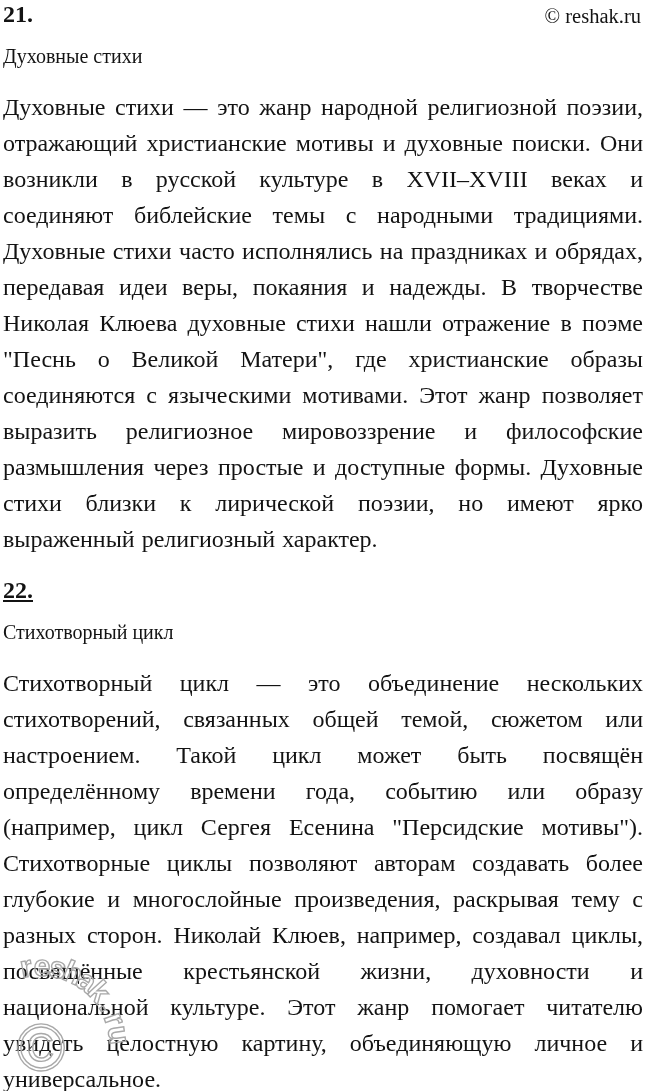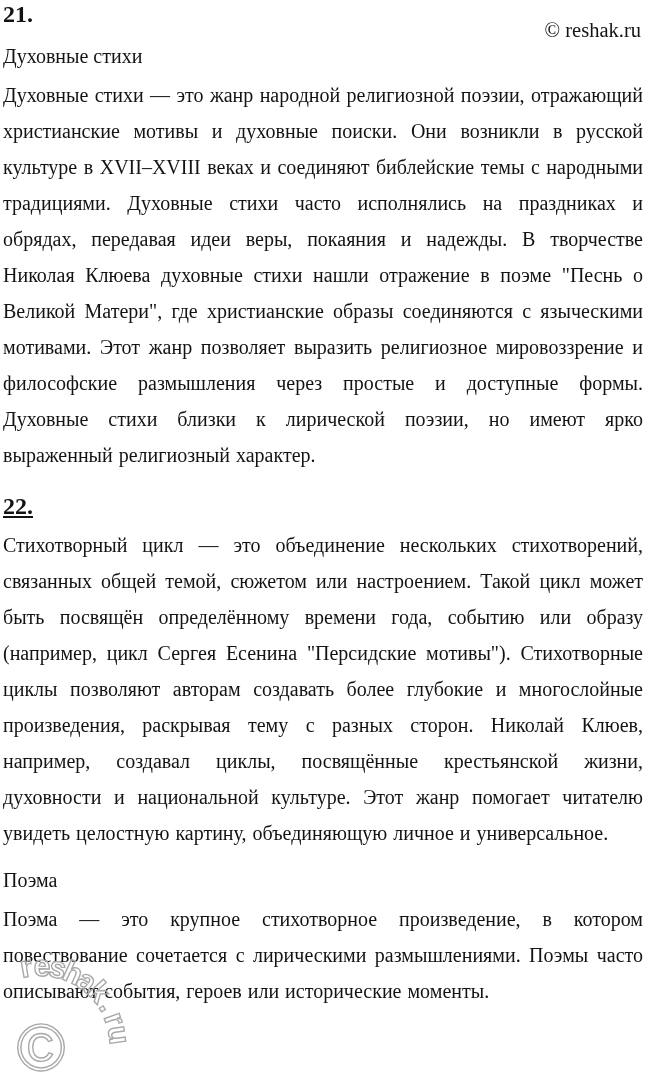--- a/index.html
+++ b/index.html
@@ -11,43 +11,43 @@
     font-family: "Liberation Serif", "DejaVu Serif", serif;
     overflow: hidden;
     position: relative;
   }
   .page {
     padding: 1px 3px 0 3px;
     position: relative;
   }
   .brand {
     position: absolute;
-    top: 17px;
+    top: 3px;
     right: 5px;
     font-size: 20.5px;
     line-height: 26px;
     color: #131313;
     white-space: nowrap;
   }
   .section { margin: 0; }
   .sec-num {
     font-weight: 700;
     font-size: 24px;
     line-height: 26px;
   }
   .section + .section .sec-num { margin-top: 20px; text-decoration: underline; }
   .sec-title {
     margin: 16px 0 0 0;
     font-weight: 400;
     font-size: 20px;
     line-height: 26px;
   }
   .sec-body {
-    margin: 8px 0 0 0;
-    font-size: 20px;
+    margin: 20px 0 0 0;
+    font-size: 24px;
     line-height: 36px;
     text-align: justify;
     word-spacing: 1px;
   }
   
   .watermark {
     position: absolute;
     left: 0; top: 0;
     width: 646px; height: 1091px;
     pointer-events: none;
@@ -80,20 +80,21 @@
   <div class="brand">© reshak.ru</div>
 
   <div class="section">
     <div class="sec-num">21.</div>
     <h2 class="sec-title">Духовные стихи</h2>
     <p class="sec-body">Духовные стихи — это жанр народной религиозной поэзии, отражающий христианские мотивы и духовные поиски. Они возникли в русской культуре в XVII–XVIII веках и соединяют библейские темы с народными традициями. Духовные стихи часто исполнялись на праздниках и обрядах, передавая идеи веры, покаяния и надежды. В творчестве Николая Клюева духовные стихи нашли отражение в поэме "Песнь о Великой Матери", где христианские образы соединяются с языческими мотивами. Этот жанр позволяет выразить религиозное мировоззрение и философские размышления через простые и доступные формы. Духовные стихи близки к лирической поэзии, но имеют ярко выраженный религиозный характер.</p>
   </div>
 
   <div class="section">
     <div class="sec-num">22.</div>
+    <h2 class="sec-title">Стихотворный цикл</h2>
     <p class="sec-body">Стихотворный цикл — это объединение нескольких стихотворений, связанных общей темой, сюжетом или настроением. Такой цикл может быть посвящён определённому времени года, событию или образу (например, цикл Сергея Есенина "Персидские мотивы"). Стихотворные циклы позволяют авторам создавать более глубокие и многослойные произведения, раскрывая тему с разных сторон. Николай Клюев, например, создавал циклы, посвящённые крестьянской жизни, духовности и национальной культуре. Этот жанр помогает читателю увидеть целостную картину, объединяющую личное и универсальное.</p>
   </div>
 
   <div class="section">
     <h2 class="sec-title">Поэма</h2>
     <p class="sec-body">Поэма — это крупное стихотворное произведение, в котором повествование сочетается с лирическими размышлениями. Поэмы часто описывают события, героев или исторические моменты.</p>
   </div>
 
 </div>
 

